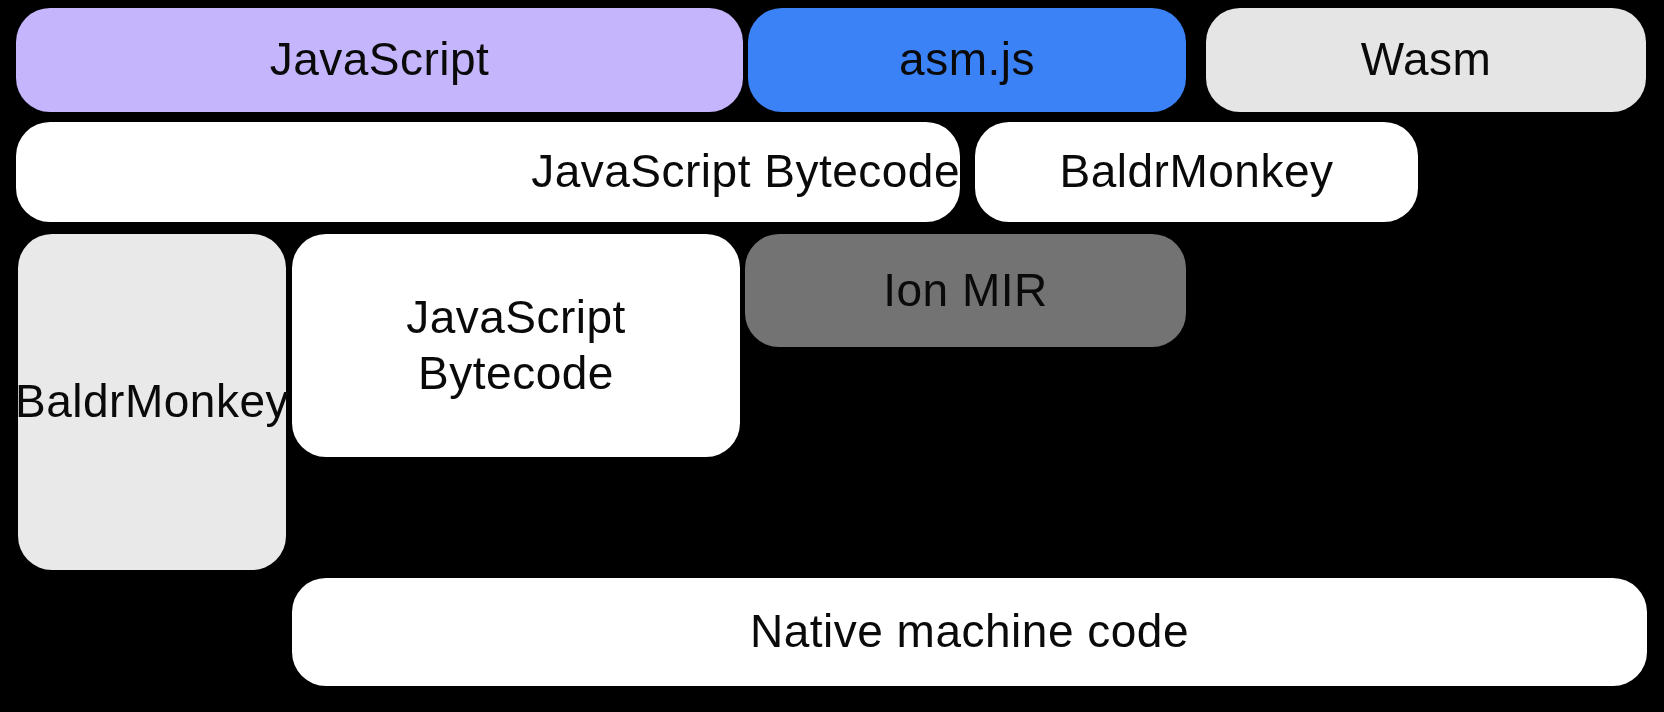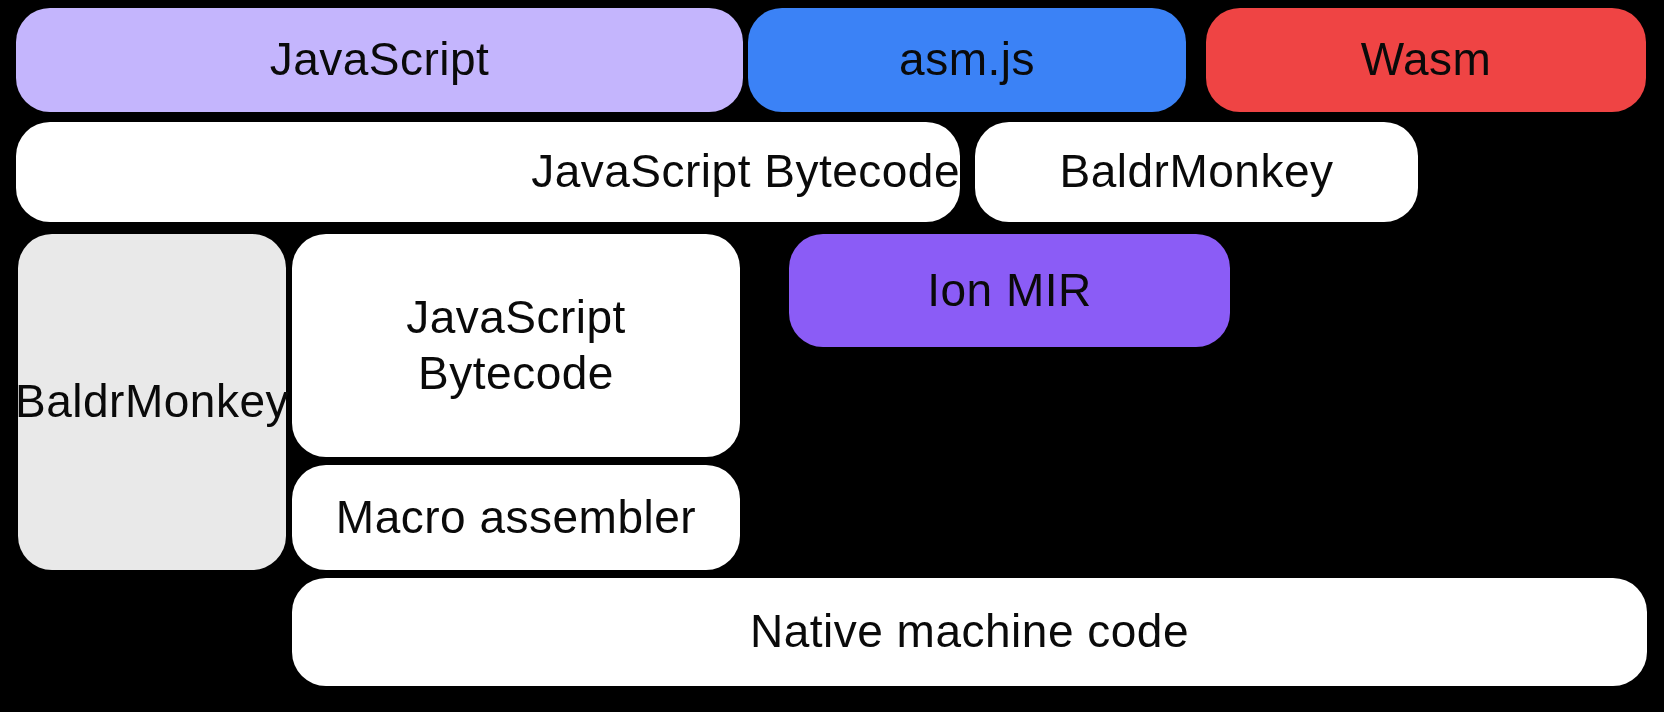--- a/index.html
+++ b/index.html
@@ -48,46 +48,43 @@
 <div class="canvas">
 
   <div class="node b-javascript" style="background: #c4b5fd;">
     <span>JavaScript</span>
   </div>
 
   <div class="node b-asmjs" style="background: #3b82f6;">
     <span>asm.js</span>
   </div>
 
-  <div class="node b-wasm" style="background: #ef4444;">
+  <div class="node b-wasm" style="background: #e5e5e5;">
     <span>Wasm</span>
   </div>
 
   <div class="node b-bytecode" style="background: rgb(255, 255, 255);">
     <span>JavaScript Bytecode</span>
   </div>
 
   <div class="node b-baldrmonkey" style="background: rgb(255, 255, 255);">
     <span>BaldrMonkey</span>
   </div>
 
   <div class="node b-interpreter" style="background: rgb(233, 233, 233);">
     <span>BaldrMonkey</span>
   </div>
 
   <div class="node b-baseline" style="background: rgb(255, 255, 255);">
     <span>JavaScript Bytecode</span>
   </div>
 
-  <div class="node b-ionmir" style="background: #8b5cf6; margin-left: 44px;">
+  <div class="node b-ionmir" style="background: #737373;">
     <span>Ion MIR</span>
   </div>
 
 
-  <div class="node b-macro" style="background: rgb(255, 255, 255);">
-    <span>Macro assembler</span>
-  </div>
 
   <div class="node b-native" style="background: rgb(255, 255, 255);">
     <span>Native machine code</span>
   </div>
 
 </div>
 
 </body></html>

